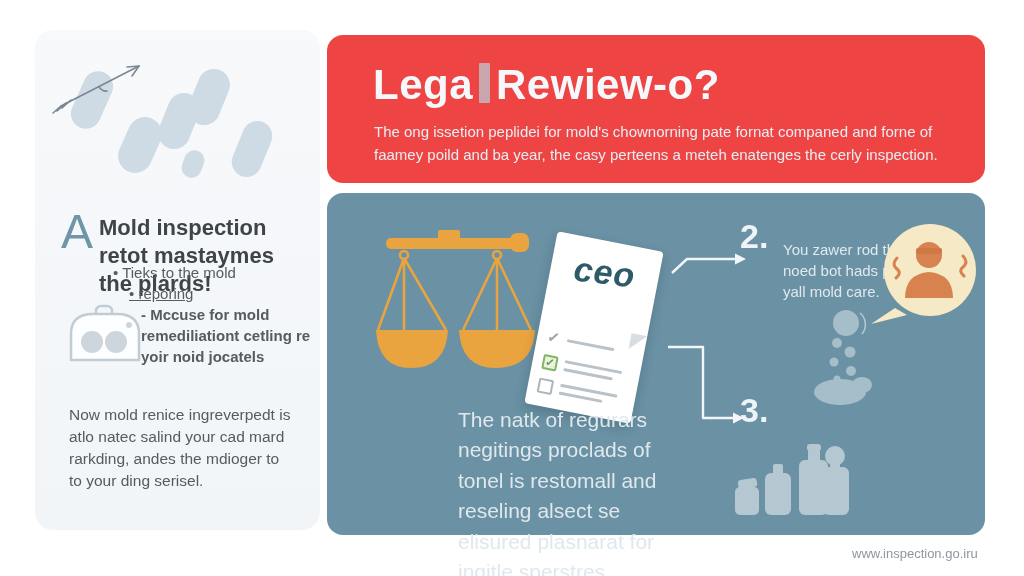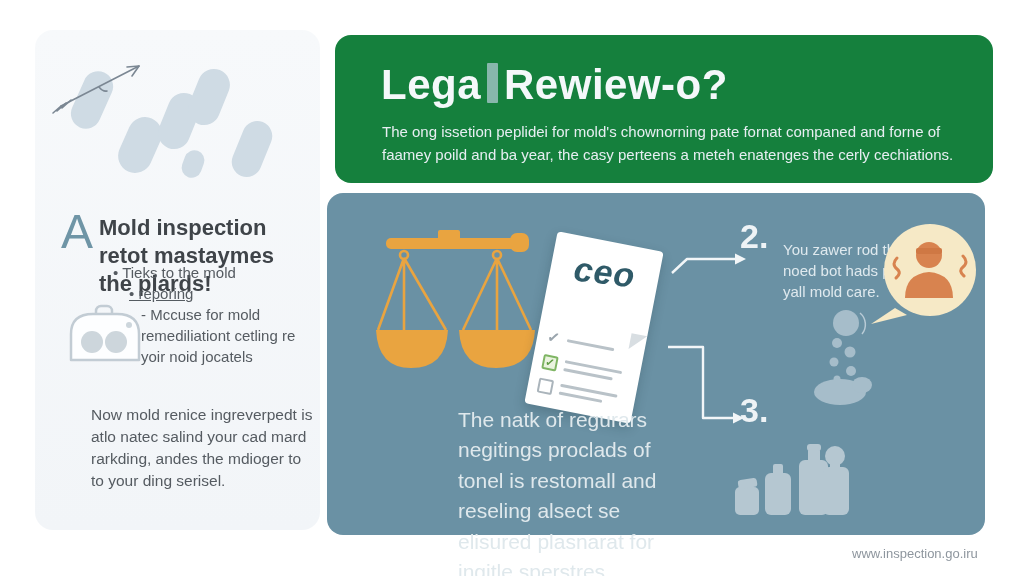--- a/index.html
+++ b/index.html
@@ -10,26 +10,26 @@
   .left-card{position:absolute;left:35px;top:30px;width:285px;height:500px;border-radius:18px;
     background:linear-gradient(180deg,#f7f9fb 0%,#f2f5f8 100%);}
   .pill{position:absolute;background:#cfdbe4;border-radius:999px;}
   .sketch-arrow{position:absolute;left:12px;top:16px;}
   .marker-a{position:absolute;left:26px;top:178px;font-size:48px;color:#6f95a6;line-height:1;}
   .lp-heading{position:absolute;left:64px;top:184px;width:205px;font-size:22px;font-weight:700;
     color:#3f4449;line-height:1.28;}
   .lp-bullets{position:absolute;left:72px;top:232px;width:200px;font-size:15px;color:#555b61;line-height:1.4;}
   .lp-bullets .b0{margin-left:6px;}
   .lp-bullets .b1{margin-left:22px;text-decoration:underline;}
-  .lp-bullets .b2{margin-left:34px;width:170px;}
+  .lp-bullets .b2{margin-left:34px;width:170px;font-weight:bold;}
   .camera{position:absolute;left:30px;top:272px;}
-  .lp-paragraph{position:absolute;left:34px;top:374px;width:225px;font-size:15.5px;color:#555b61;line-height:1.42;margin-left:22px;}
+  .lp-paragraph{position:absolute;left:34px;top:374px;width:225px;font-size:15.5px;color:#555b61;line-height:1.42;}
 
   
-  .header-panel{position:absolute;left:327px;top:35px;width:658px;height:148px;border-radius:16px;background:#15803d;margin-left:8px;}
+  .header-panel{position:absolute;left:327px;top:35px;width:658px;height:148px;border-radius:16px;background:#ef4444;}
   .hp-title{position:absolute;left:46px;top:24px;font-size:42px;font-weight:700;color:#f4f8fa;letter-spacing:.5px;white-space:nowrap;}
   .title-bar{display:inline-block;width:11px;height:40px;background:#b9cfdb;opacity:.7;border-radius:1px;
     margin:0 6px;transform:translateY(4px);}
   .hp-subtitle{position:absolute;left:47px;top:86px;width:585px;font-size:15px;color:#e7eef2;line-height:1.5;}
 
   
   .main-panel{position:absolute;left:327px;top:193px;width:658px;height:342px;border-radius:16px;background:#6a91a4;}
   .scales{position:absolute;left:45px;top:25px;}
   .arrows-overlay{position:absolute;left:0;top:0;width:658px;height:342px;pointer-events:none;}
 
@@ -100,21 +100,21 @@
       <circle cx="27" cy="40" r="11" fill="#cdd6dc"></circle>
       <circle cx="51" cy="40" r="11" fill="#cdd6dc"></circle>
       <circle cx="64" cy="23" r="3" fill="#cdd6dc"></circle>
     </svg>
 
     <div class="lp-paragraph">Now mold renice ingreverpedt is atlo natec salind your cad mard rarkding, andes the mdioger to to your ding serisel.</div>
   </div>
 
   <div class="header-panel">
     <div class="hp-title"><span>Lega</span><span class="title-bar"></span><span>Rewiew-o?</span></div>
-    <div class="hp-subtitle">The ong issetion peplidei for mold's chownorning pate fornat companed and forne of faamey poild and ba year, the casy perteens a meteh enatenges the cerly cechiations.</div>
+    <div class="hp-subtitle">The ong issetion peplidei for mold's chownorning pate fornat companed and forne of faamey poild and ba year, the casy perteens a meteh enatenges the cerly inspection.</div>
   </div>
 
   <div class="main-panel">
 
     <svg class="scales" width="170" height="170" viewBox="0 0 170 170">
       <g fill="#e9a440">
         <rect x="14" y="20" width="134" height="11" rx="5"></rect>
         <rect x="66" y="12" width="22" height="10" rx="2"></rect>
         <rect x="138" y="15" width="19" height="19" rx="7"></rect>
       </g>

